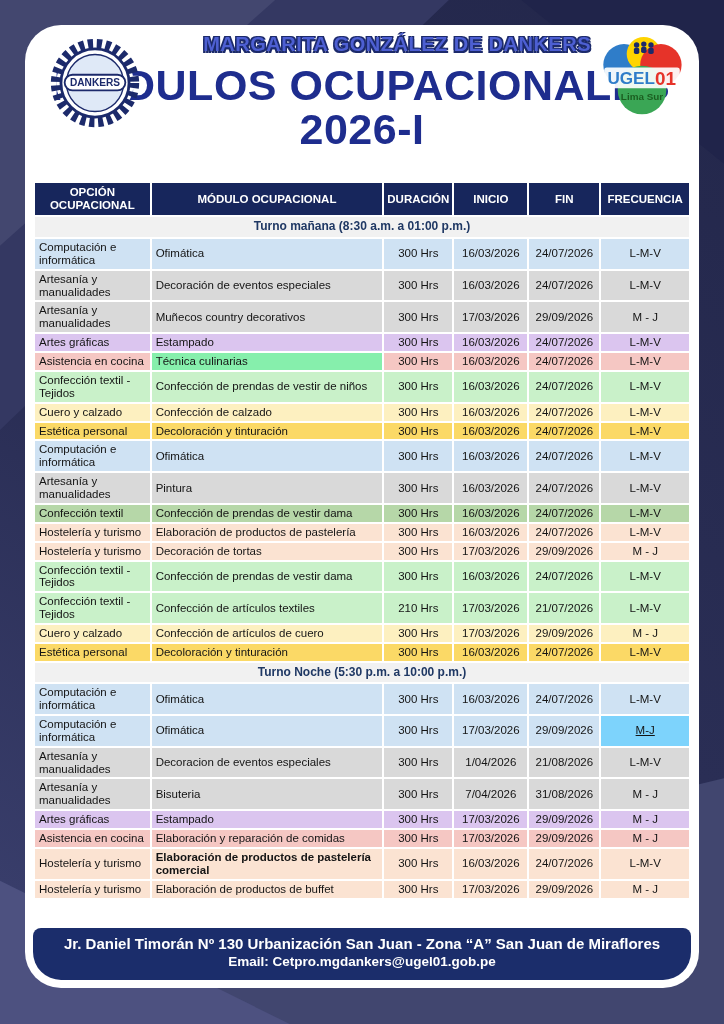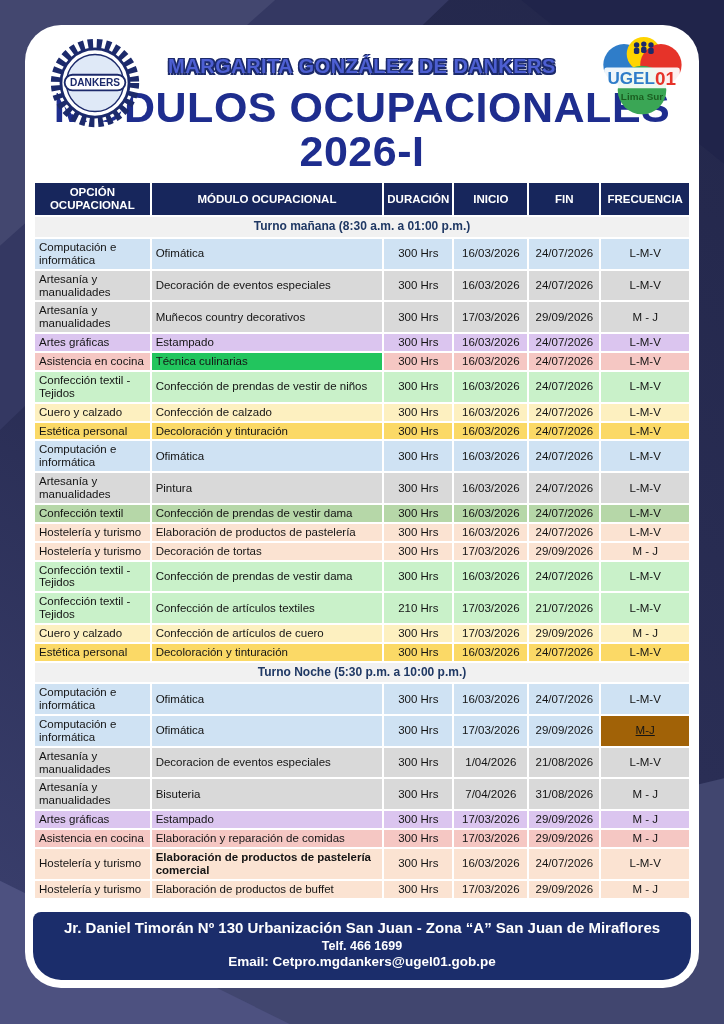--- a/index.html
+++ b/index.html
@@ -22,21 +22,21 @@
   }
   .header-zone{position:relative;flex:none;height:146px;}
   .logo-left{position:absolute;left:16px;top:4px;width:92px;height:92px;}
   .logo-right{position:absolute;right:4px;top:0px;width:90px;height:96px;}
   .inst-line{
     text-align:center;font-weight:bold;color:#4d5fd2;font-size:20px;
     letter-spacing:.5px;margin:0 100px;
     text-shadow:-1.5px -1.5px 0 #1c2a6b,1.5px -1.5px 0 #1c2a6b,-1.5px 1.5px 0 #1c2a6b,1.5px 1.5px 0 #1c2a6b;
   }
   .inst-line.l1{padding-top:12px;}
-  .inst-line.l2{margin-top:22px;}
+  .inst-line.l2{margin-top:0;text-align:right;}
   .main-title{
     text-align:center;color:#1e2d8e;font-weight:800;
     font-size:43px;line-height:1.02;letter-spacing:.5px;margin-top:8px;
   }
   .main-title .tline{display:block;}
 
   .table-zone{flex:1 1 auto;overflow:hidden;margin-top:2px;}
   table{border-collapse:separate;border-spacing:2px;width:100%;table-layout:fixed;}
   th{
     background:#17265c;color:#ffffff;font-size:11.5px;font-weight:bold;
@@ -156,21 +156,21 @@
           <tr>
             <td class="c-opcion" style="background: rgb(219, 197, 239);">Artes gráficas</td>
             <td class="c-modulo" style="background: rgb(219, 197, 239);">Estampado</td>
             <td class="c-duracion" style="background: rgb(219, 197, 239);">300 Hrs</td>
             <td class="c-inicio" style="background: rgb(219, 197, 239);">16/03/2026</td>
             <td class="c-fin" style="background: rgb(219, 197, 239);">24/07/2026</td>
             <td class="c-frecuencia" style="background: rgb(219, 197, 239);">L-M-V</td>
           </tr>
           <tr>
             <td class="c-opcion" style="background: rgb(245, 199, 195);">Asistencia en cocina</td>
-            <td class="c-modulo" style="background: #22c55e; margin-left: 28px;">Técnica culinarias</td>
+            <td class="c-modulo" style="background: #86efac; margin-left: 28px;">Técnica culinarias</td>
             <td class="c-duracion" style="background: rgb(245, 199, 195);">300 Hrs</td>
             <td class="c-inicio" style="background: rgb(245, 199, 195);">16/03/2026</td>
             <td class="c-fin" style="background: rgb(245, 199, 195);">24/07/2026</td>
             <td class="c-frecuencia" style="background: rgb(245, 199, 195);">L-M-V</td>
           </tr>
           <tr>
             <td class="c-opcion" style="background: rgb(201, 241, 201);">Confección textil - Tejidos</td>
             <td class="c-modulo" style="background: rgb(201, 241, 201);">Confección de prendas de vestir de niños</td>
             <td class="c-duracion" style="background: rgb(201, 241, 201);">300 Hrs</td>
             <td class="c-inicio" style="background: rgb(201, 241, 201);">16/03/2026</td>
@@ -275,21 +275,21 @@
             <td class="c-inicio" style="background: rgb(207, 226, 243);">16/03/2026</td>
             <td class="c-fin" style="background: rgb(207, 226, 243);">24/07/2026</td>
             <td class="c-frecuencia" style="background: rgb(207, 226, 243);">L-M-V</td>
           </tr>
           <tr>
             <td class="c-opcion" style="background: rgb(207, 226, 243);">Computación e informática</td>
             <td class="c-modulo" style="background: rgb(207, 226, 243);">Ofimática</td>
             <td class="c-duracion" style="background: rgb(207, 226, 243);">300 Hrs</td>
             <td class="c-inicio" style="background: rgb(207, 226, 243);">17/03/2026</td>
             <td class="c-fin" style="background: rgb(207, 226, 243);">29/09/2026</td>
-            <td class="c-frecuencia" style="background: #a16207; text-decoration: underline;">M-J</td>
+            <td class="c-frecuencia" style="background: #7dd3fc; text-decoration: underline;">M-J</td>
           </tr>
           <tr>
             <td class="c-opcion" style="background: rgb(217, 217, 217);">Artesanía y manualidades</td>
             <td class="c-modulo" style="background: rgb(217, 217, 217);">Decoracion de eventos especiales</td>
             <td class="c-duracion" style="background: rgb(217, 217, 217);">300 Hrs</td>
             <td class="c-inicio" style="background: rgb(217, 217, 217);">1/04/2026</td>
             <td class="c-fin" style="background: rgb(217, 217, 217);">21/08/2026</td>
             <td class="c-frecuencia" style="background: rgb(217, 217, 217);">L-M-V</td>
           </tr>
           <tr>
@@ -331,17 +331,16 @@
             <td class="c-inicio" style="background: rgb(251, 227, 210);">17/03/2026</td>
             <td class="c-fin" style="background: rgb(251, 227, 210);">29/09/2026</td>
             <td class="c-frecuencia" style="background: rgb(251, 227, 210);">M - J</td>
           </tr>
         </tbody>
     </table>
   </div>
 
   <div class="footer">
     <div class="address">Jr. Daniel Timorán Nº 130 Urbanización San Juan - Zona “A” San Juan de Miraflores</div>
-    <div class="phone">Telf. 466 1699</div>
     <div class="email">Email: Cetpro.mgdankers@ugel01.gob.pe</div>
   </div>
 
 </div>
 
 </body></html>

